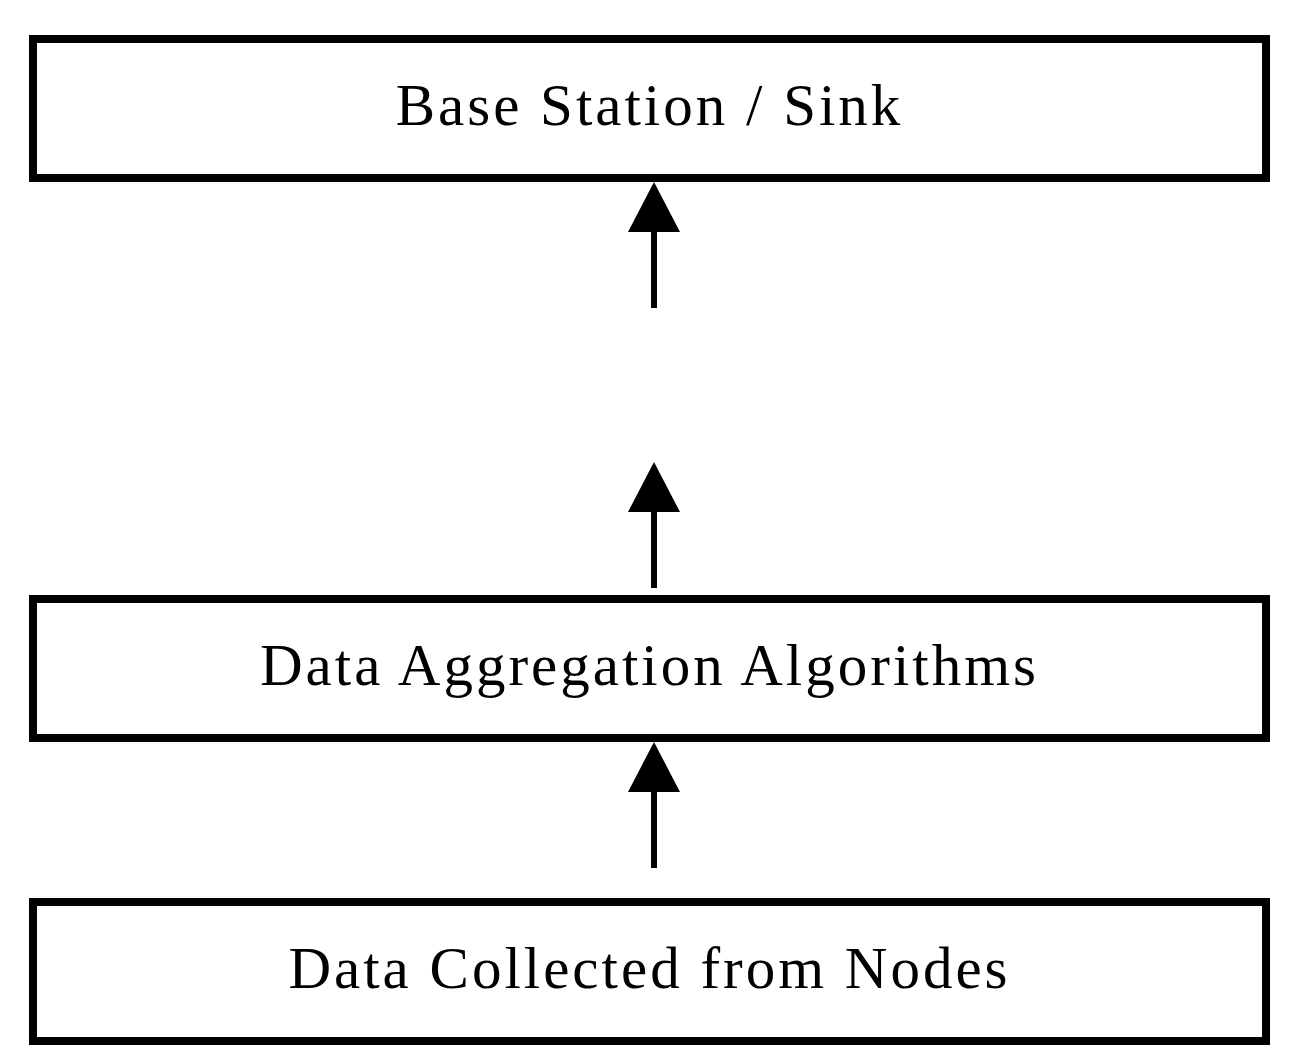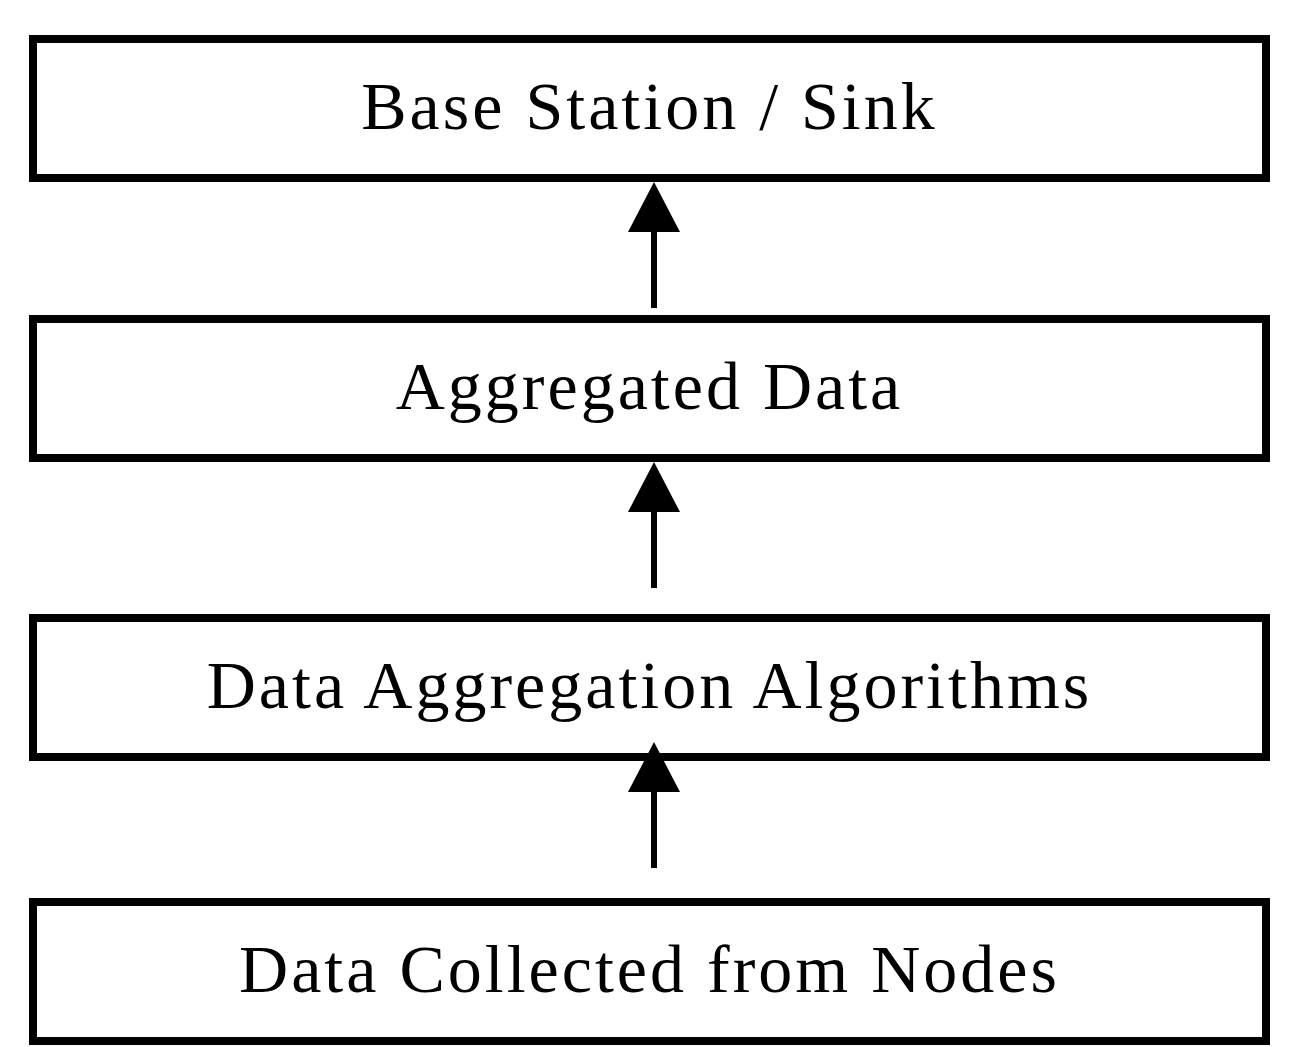--- a/index.html
+++ b/index.html
@@ -25,30 +25,30 @@
     left: 29px;
     width: 1241px;
     height: 147px;
     border: 8px solid var(--border);
     background: var(--background);
     display: flex;
     align-items: center;
     justify-content: center;
   }
   .node-label {
-    font-size: 68px;
+    font-size: 59px;
     letter-spacing: 3px;
     color: var(--text);
     white-space: nowrap;
     line-height: 1;
     padding-bottom: 6px;
   }
   .node-1 { top: 35px; }
   .node-2 { top: 315px; }
-  .node-3 { top: 614px; }
+  .node-3 { top: 595px; }
   .node-4 { top: 874px; margin-top: 24px; }
 
   .arrow {
     position: absolute;
     left: 628px;
     width: 52px;
     display: flex;
     flex-direction: column;
     align-items: center;
   }
@@ -75,23 +75,20 @@
 
   <div class="node node-1">
     <span class="node-label">Base Station / Sink</span>
   </div>
 
   <div class="arrow arrow-1">
     <div class="arrow-head"></div>
     <div class="arrow-shaft"></div>
   </div>
 
-  <div class="node node-2">
-    <span class="node-label">Aggregated Data</span>
-  </div>
 
   <div class="arrow arrow-2">
     <div class="arrow-head"></div>
     <div class="arrow-shaft"></div>
   </div>
 
   <div class="node node-3">
     <span class="node-label">Data Aggregation Algorithms</span>
   </div>
 

